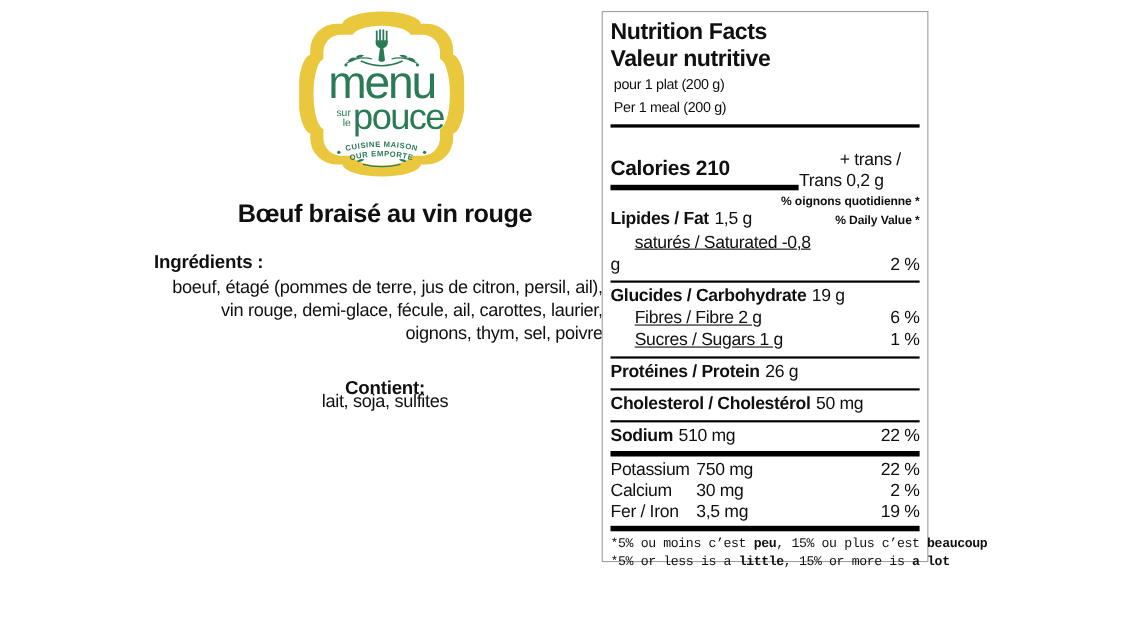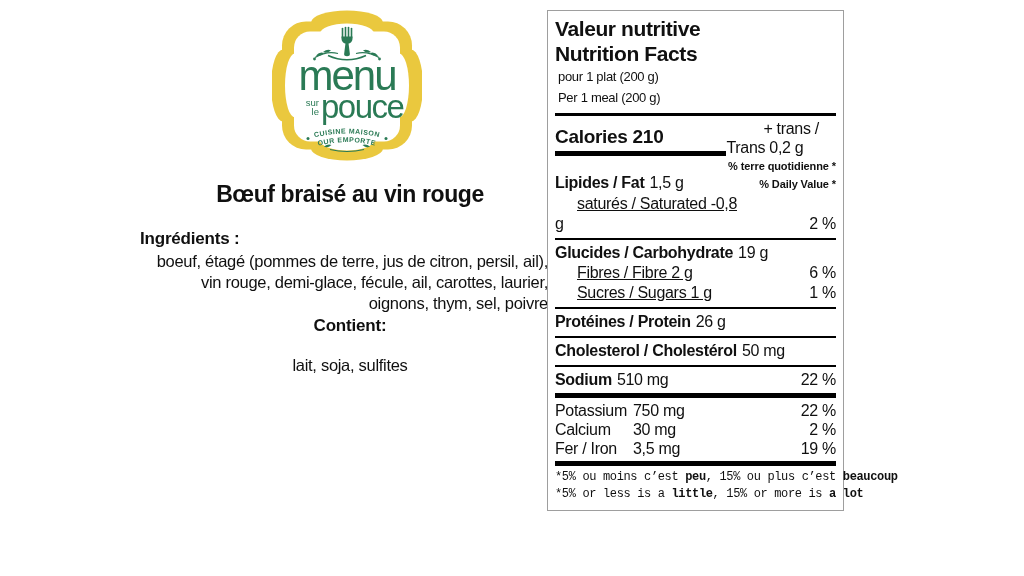--- a/index.html
+++ b/index.html
@@ -9,35 +9,35 @@
 
   
   .logo-wrap { position:absolute; left:272px; top:9px; width:150px; height:153px; }
   .logo-wrap svg { display:block; }
   .product-title { position:absolute; left:140px; top:181px; width:420px;
     text-align:center; font-size:23px; font-weight:bold; letter-spacing:-0.4px; }
   .ing-head { position:absolute; left:140px; top:229px; width:420px;
     text-align:left; font-size:17px; font-weight:bold; letter-spacing:-0.2px; }
   .ing-text { position:absolute; left:152px; top:251px; width:396px;
     text-align:right; font-size:16.5px; line-height:21px; letter-spacing:-0.3px; }
-  .con-head { position:absolute; left:140px; top:316px; width:420px;
+  .con-head { position:absolute; left:140px; top:343px; width:420px;
     text-align:center; font-size:17px; font-weight:bold; letter-spacing:-0.2px; }
   .con-text { position:absolute; left:140px; top:356px; width:420px;
     text-align:center; font-size:16.5px; letter-spacing:-0.3px; }
 
   
   .panel { position:absolute; left:547px; top:10px; width:297px; height:501px;
     border:1px solid #9e9e9e; background:#fff; padding:5px 7px 0 7px; }
   .nf-title { font-size:21px; font-weight:bold; line-height:25px; letter-spacing:-0.4px; }
   .nf-serving { font-size:13px; line-height:21px; padding-left:3px; letter-spacing:-0.3px; }
   .rule3 { height:3px; background:#000; margin-top:5px; }
   .rule2 { height:2px; background:#000; margin:4px 0 3px 0; }
   .rule5 { height:5px; background:#000; margin:3px 0 3px 0; }
 
-  .calrow { display:flex; margin-top:3px; }
+  .calrow { display:flex; margin-top:20px; }
   .calleft { width:61%; }
   .caltext { font-size:19px; font-weight:bold; padding-top:7px; letter-spacing:-0.3px; }
   .calbar { height:5px; background:#000; margin-top:3px; }
   .calright { width:39%; font-size:16px; line-height:19px; letter-spacing:-0.3px; }
   .calright .l1 { padding-left:20px;text-align:center; }
 
   .dvh  { text-align:right; font-size:11px; font-weight:bold; line-height:13px;
     margin-top:3px; letter-spacing:-0.1px; }
   .dvh2 { font-size:11px; font-weight:bold; letter-spacing:-0.1px; }
 
@@ -128,38 +128,38 @@
     </svg>
   </div>
 
   <div class="product-title">Bœuf braisé au vin rouge</div>
   <div class="ing-head">Ingrédients :</div>
   <div class="ing-text">boeuf, étagé (pommes de terre, jus de citron, persil, ail), vin rouge, demi-glace, fécule, ail, carottes, laurier, oignons, thym, sel, poivre</div>
   <div class="con-head">Contient:</div>
   <div class="con-text">lait, soja, sulfites</div>
 
   <div class="panel">
+    <div class="nf-title">Nutrition Facts</div>
     <div class="nf-title">Valeur nutritive</div>
-    <div class="nf-title">Nutrition Facts</div>
     <div class="nf-serving">pour 1 plat (200 g)</div>
     <div class="nf-serving">Per 1 meal (200 g)</div>
     <div class="rule3"></div>
 
     <div class="calrow">
       <div class="calleft">
         <div class="caltext"><span>Calories</span><span class="val">210</span></div>
         <div class="calbar"></div>
       </div>
       <div class="calright">
         <div class="l1">+ trans /</div>
         <div class="l2">Trans 0,2 g</div>
       </div>
     </div>
 
-    <div class="dvh">% terre quotidienne *</div>
+    <div class="dvh">% oignons quotidienne *</div>
 
     <div class="row">
       <span><span class="b">Lipides / Fat</span><span class="val">1,5 g</span></span>
       <span class="dvh2">% Daily Value *</span>
     </div>
     <div class="row">
       <span class="indent">saturés / Saturated -0,8</span>
     </div>
     <div class="row">
       <span>g</span>

